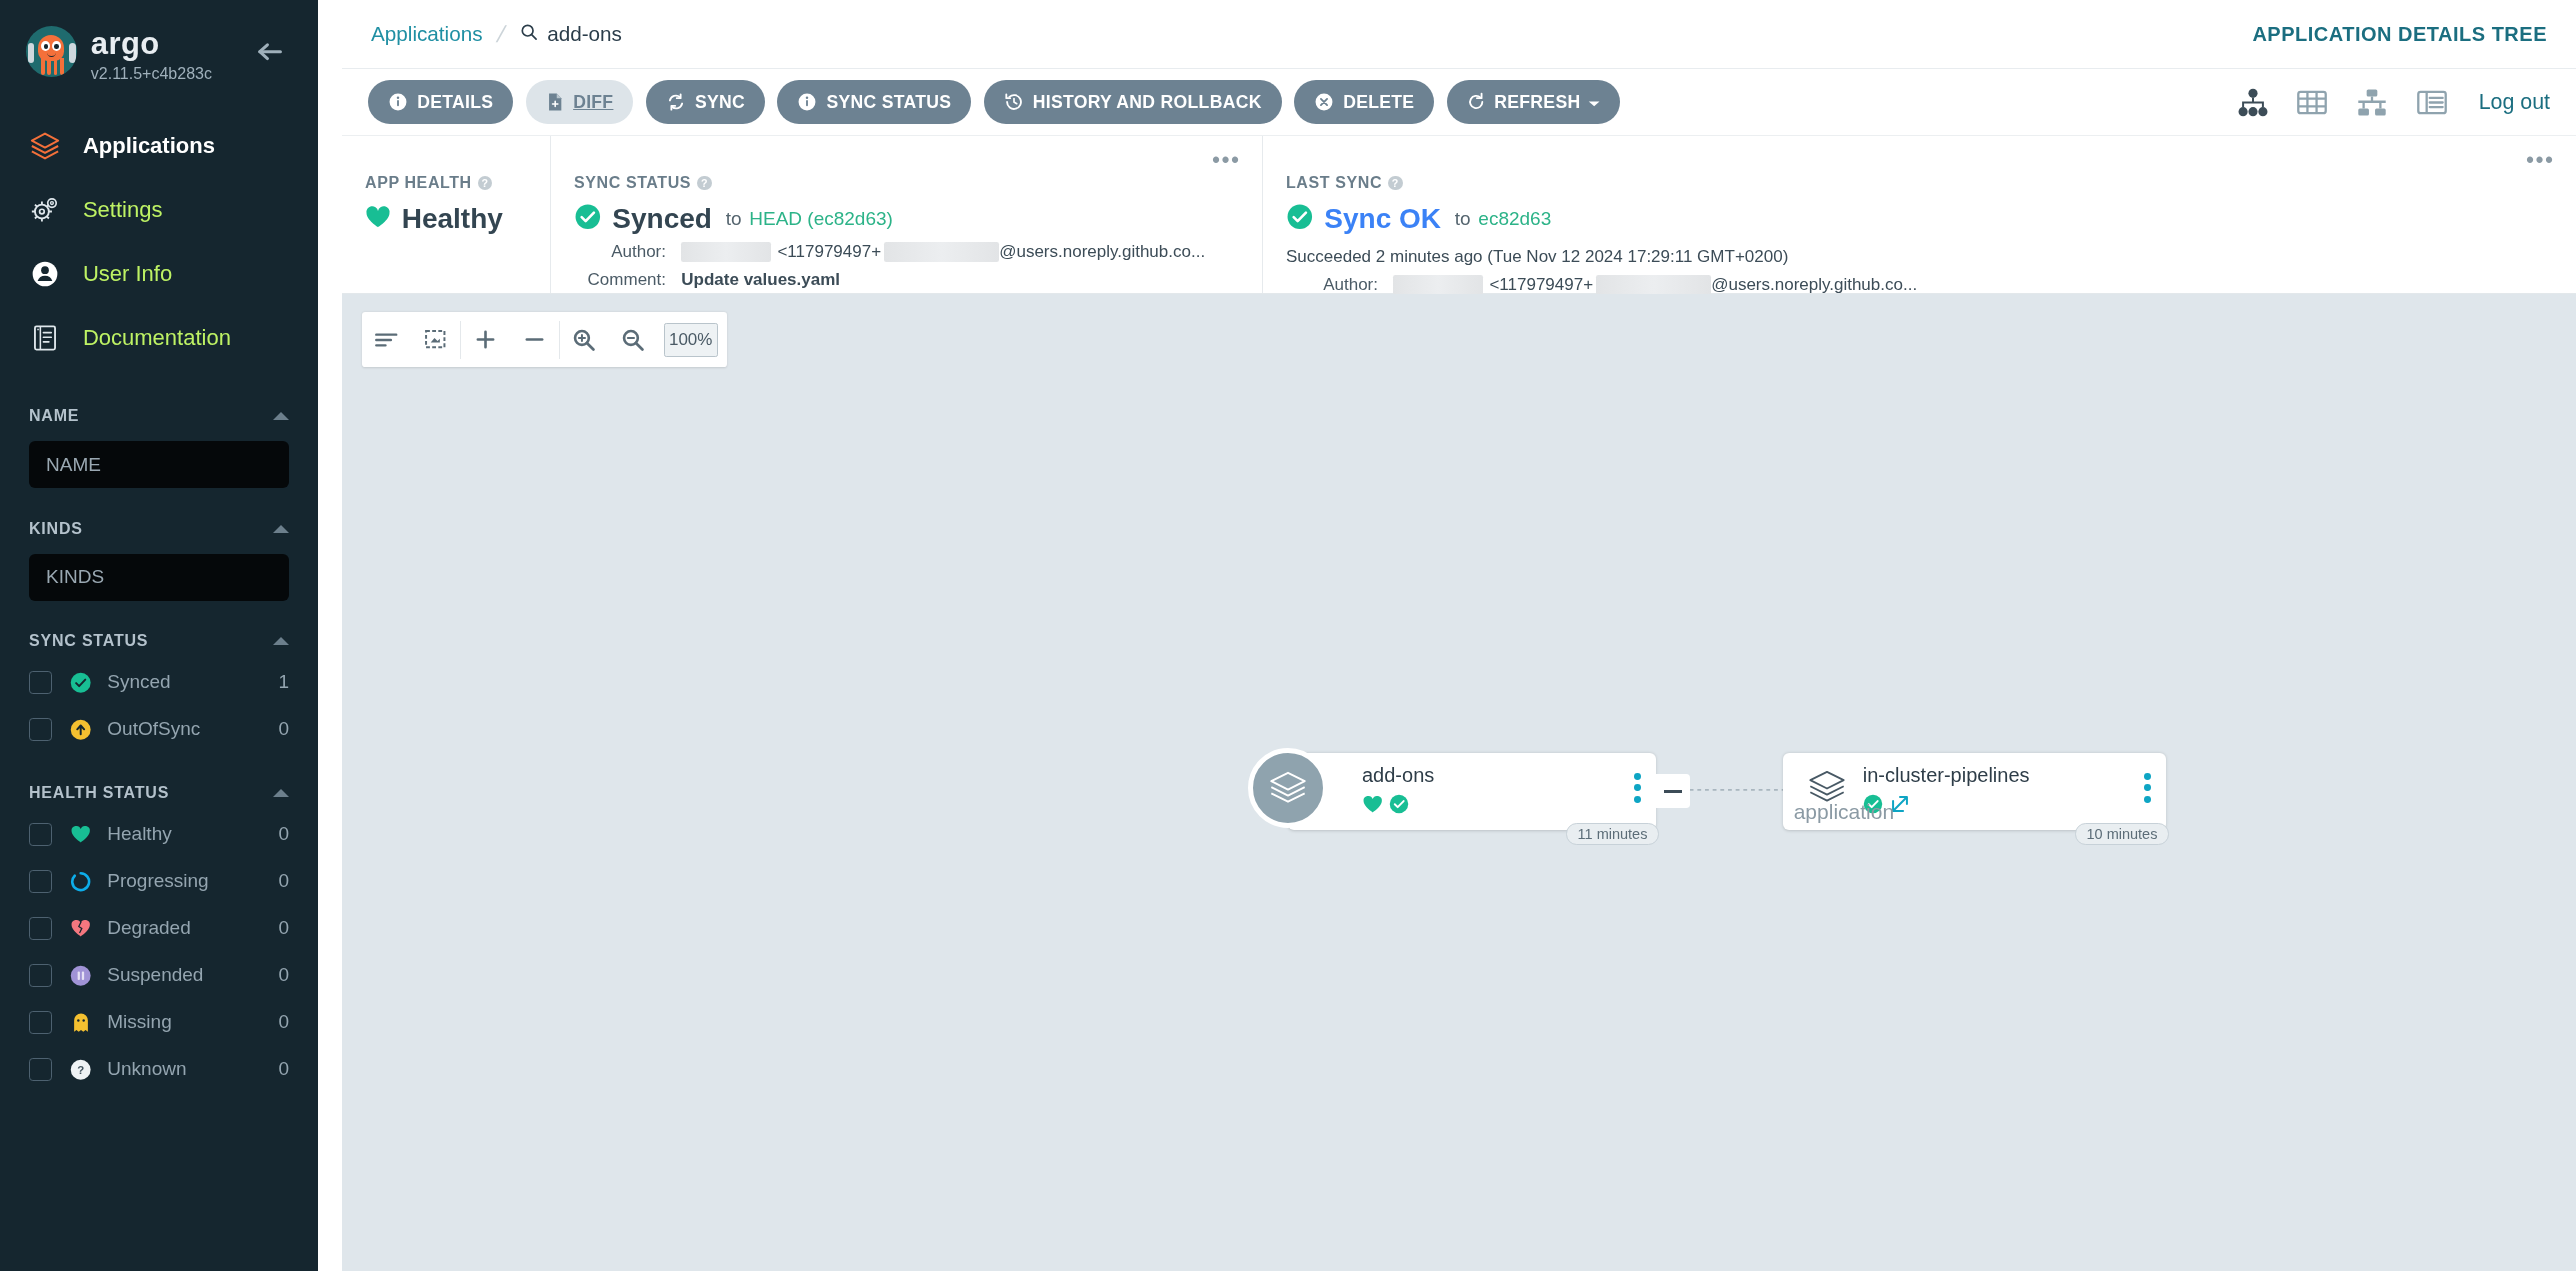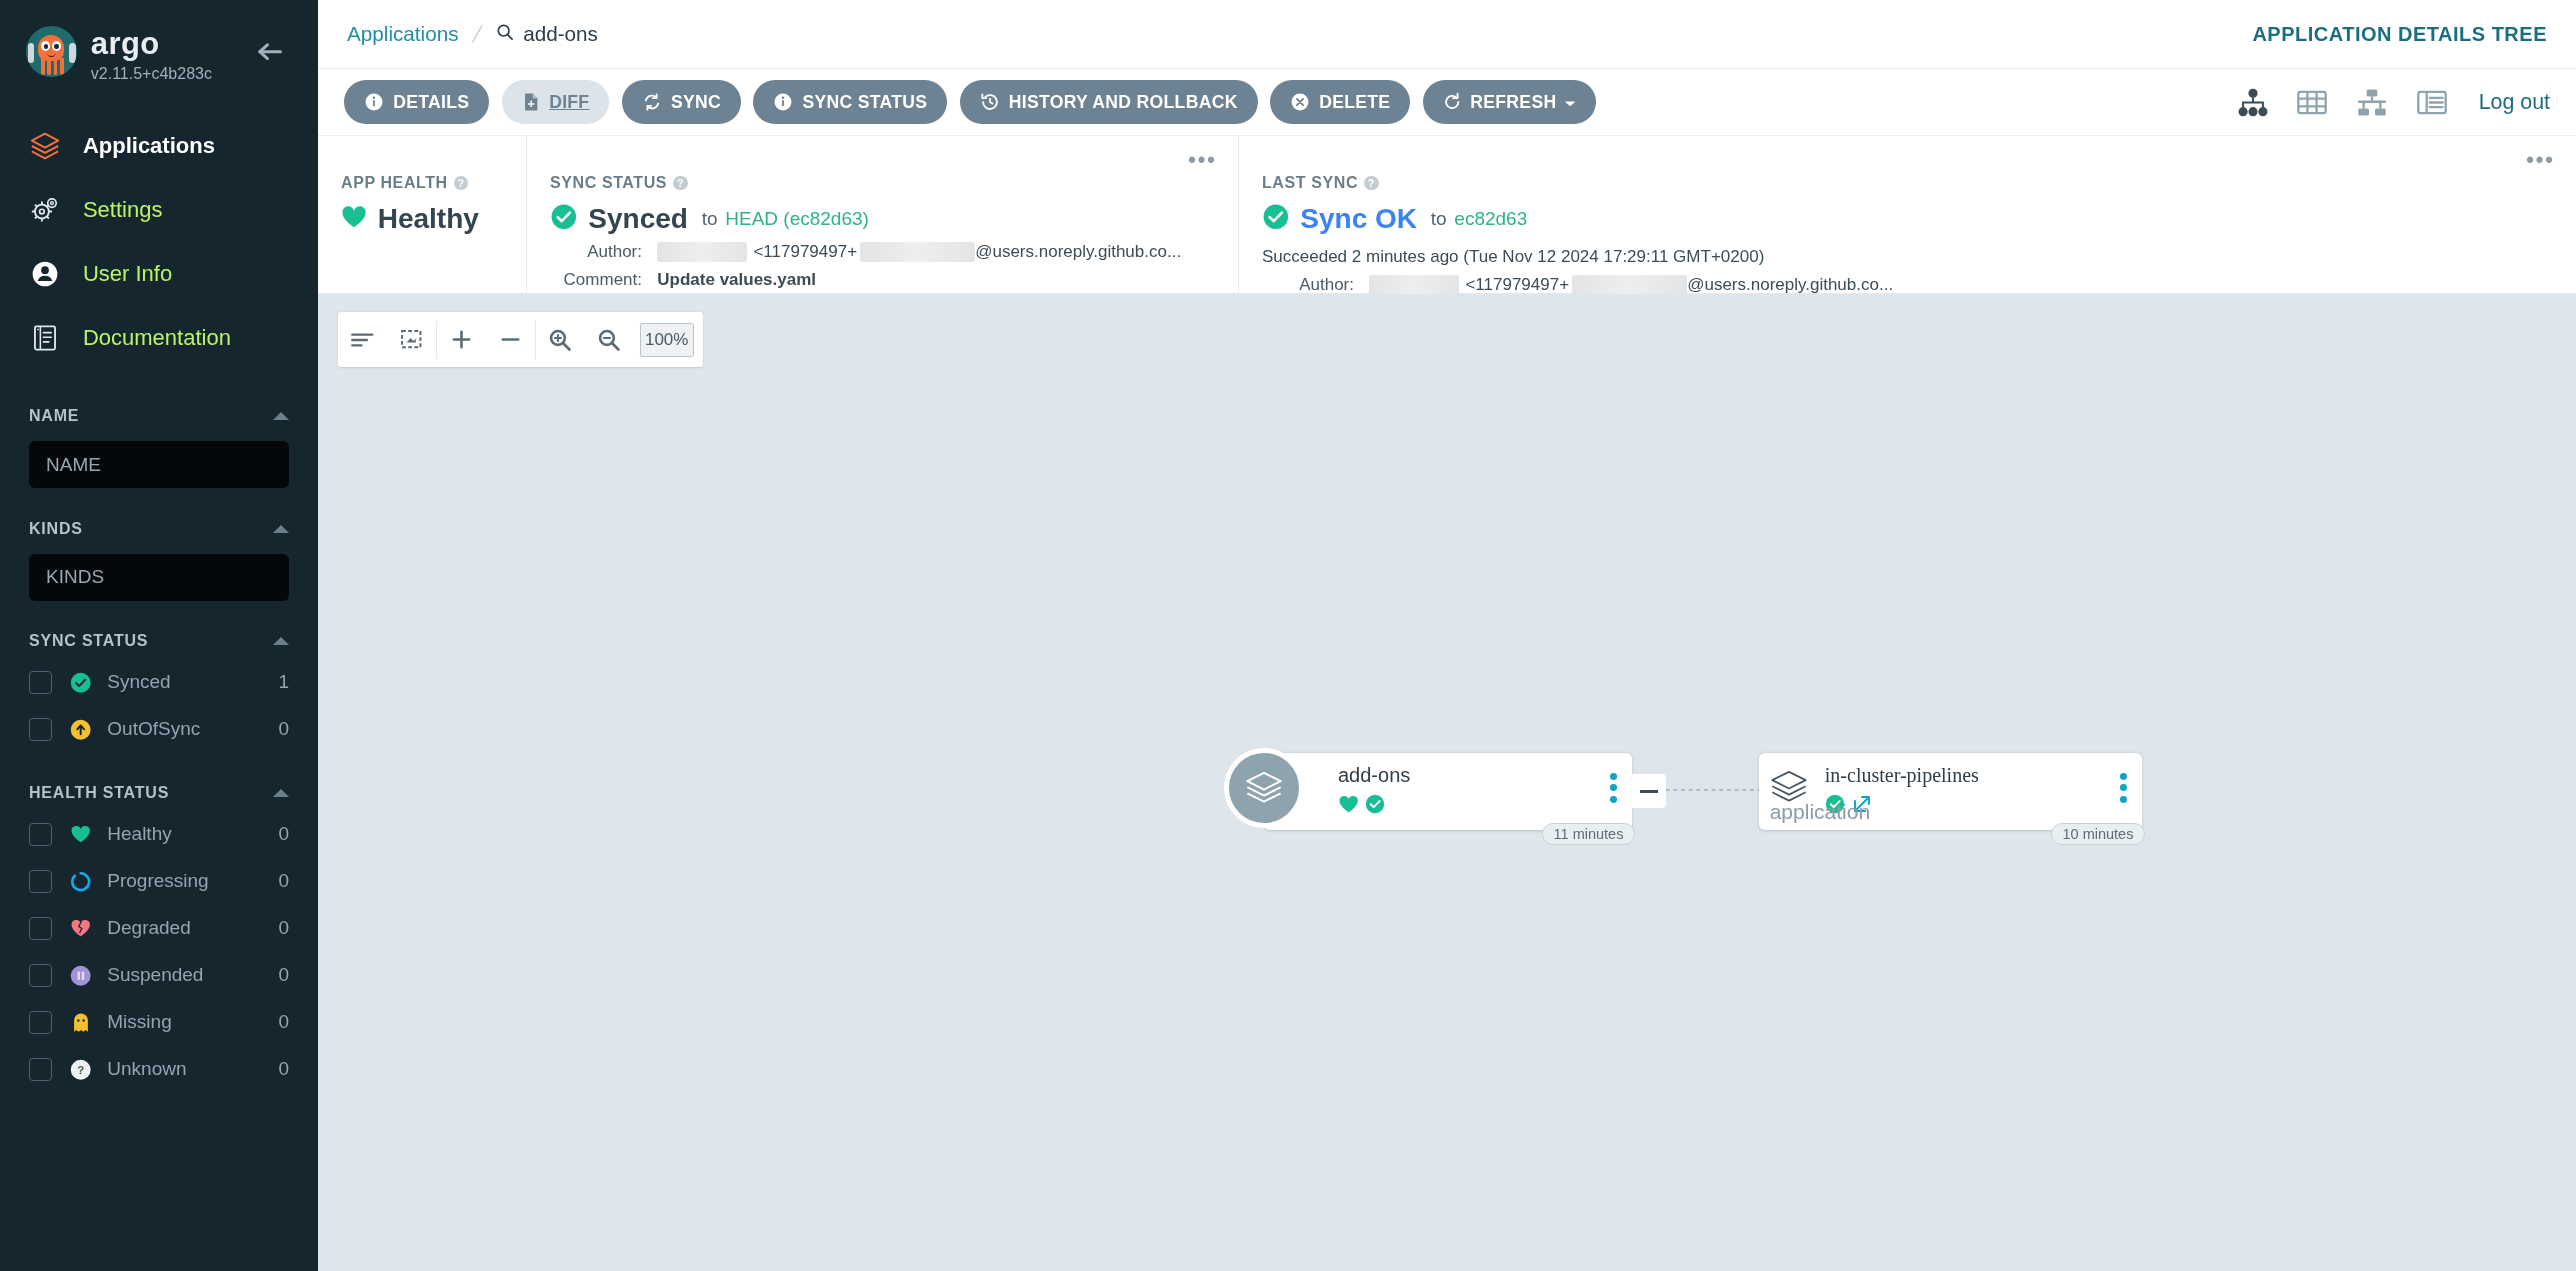--- a/index.html
+++ b/index.html
@@ -1,21 +1,21 @@
 <!DOCTYPE html>
 <html style="font-size:12.3px"><head>
 <meta charset="utf-8">
 <style>
   * { box-sizing: border-box; margin: 0; padding: 0; }
   html, body {
     width: 2576px; height: 1271px;
     font-family: "Liberation Sans", sans-serif;
     background: #ffffff; overflow: hidden;
   }
-  .app { display: flex; width: 2576px; height: 1271px; }
+  .app { display: flex; width: 2576px; height: 1271px; gap: 24px; }
 
   
   .sidebar {
     width: 318px; height: 1271px; background: #15262f;
     flex-shrink: 0; position: relative; color: #cfd8de;
   }
   .brand { display: flex; align-items: flex-start; padding: 26px 0 0 26px; position: relative; }
   .octo { width: 51px; height: 51px; border-radius: 50%; background:#1f6b6e; position: relative; flex-shrink:0; overflow:hidden; }
   .octo .ear { position:absolute; top:17px; width:6.9px; height:20px; border-radius:3.8px; background:#cfd8de; }
   .octo .ear.l { left:1.5px; } .octo .ear.r { right:1.5px; }
@@ -611,21 +611,21 @@
               <i></i>
             </div>
         </div>
         <div class="timepill">11 minutes</div>
         <div class="collapse-tab" style="right:-34px; top:21.4px;">
             <i></i>
           </div>
       </div>
 
       <div class="node" style="left:1441px; top:459px; width:383px; height:77px;">
-        <div class="body" style="padding-left:8px;font-family:Liberation Serif, serif;">
+        <div class="body" style="padding-left:22px;">
           <span style="margin-top:1.5px">
             <svg width="44" height="44" viewBox="0 0 58 58">
                 <path d="M29 9 L51 20 L29 31 L7 20 Z" fill="none" stroke="#485965" stroke-width="2.4" stroke-linejoin="round"></path>
                 <path d="M7 28 L29 39 L51 28" fill="none" stroke="#485965" stroke-width="2.4" stroke-linejoin="round"></path>
                 <path d="M7 36 L29 47 L51 36" fill="none" stroke="#485965" stroke-width="2.4" stroke-linejoin="round"></path>
               </svg>
           </span>
           <div style="margin-left:13.8px">
             <div class="title">in-cluster-pipelines</div>
             <div class="badges">

